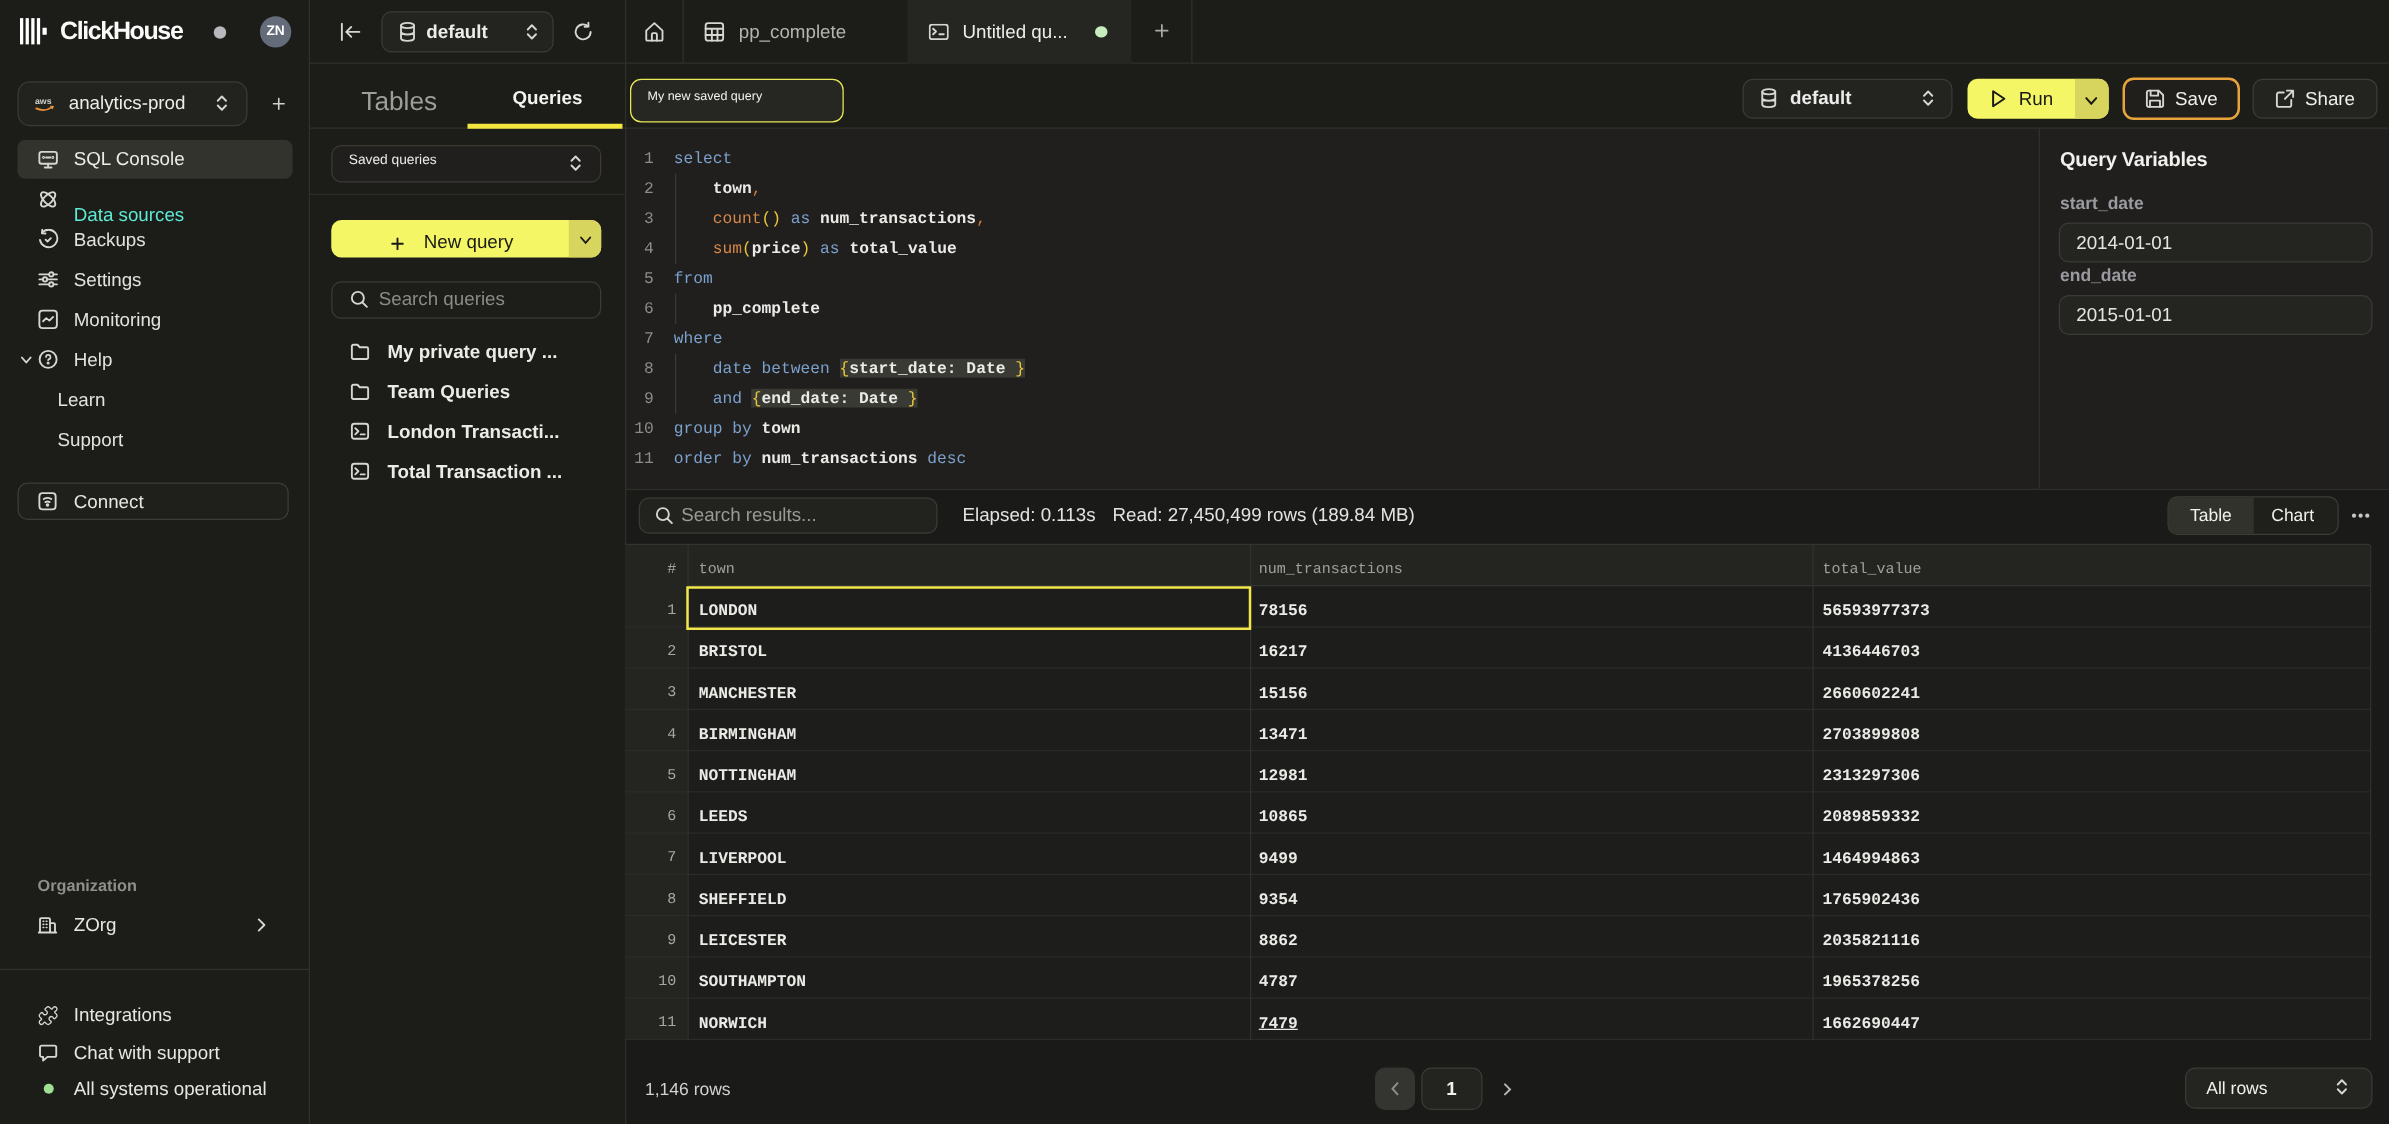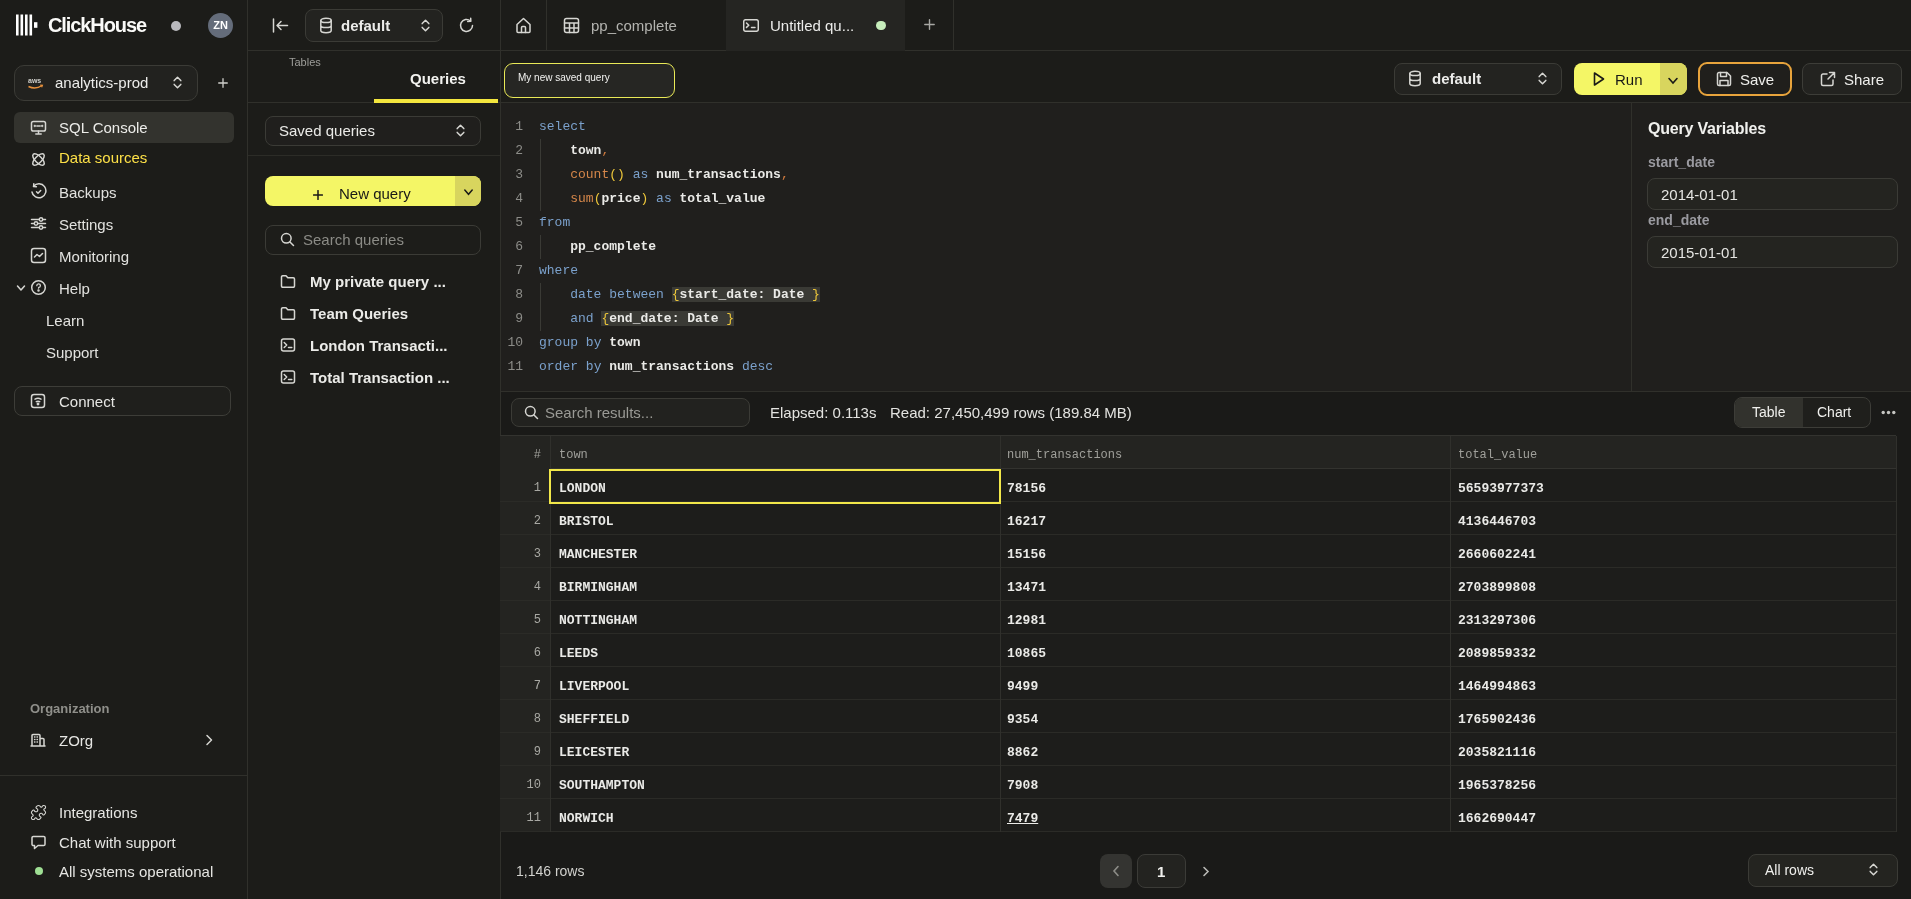--- a/index.html
+++ b/index.html
@@ -67,21 +67,21 @@
       <circle cx="4.8" cy="7" r="0.4"></circle>
       <circle cx="12.2" cy="7" r="0.4"></circle>
       <path d="M6.8 7 H10.2 M8.5 12 V13.8 M5.8 15 H11.2"></path>
     </svg>
 <div class="abs" style="left:59px;top:119px;font-size:15px;color:#ecece9;">SQL Console</div>
 
 <svg class="abs ico" style="left:30px;top:151px;" width="17" height="17" viewBox="0 0 17 17" stroke-width="1.2">
       <ellipse cx="8.5" cy="8.5" rx="7.4" ry="3.3" transform="rotate(-45 8.5 8.5)"></ellipse>
       <ellipse cx="8.5" cy="8.5" rx="7.4" ry="3.3" transform="rotate(45 8.5 8.5)"></ellipse>
     </svg>
-<div class="abs" style="left:59px;top:149px;font-size:15px;color:#fde047;">Data sources</div>
+<div class="abs" style="left:59px;top:164px;font-size:15px;color:#5eead4;">Data sources</div>
 
 <svg class="abs ico" style="left:30px;top:183px;" width="17" height="17" viewBox="0 0 17 17">
       <path d="M3.6 3.2 A7 7 0 1 1 2 9"></path>
       <path d="M3.8 0.8 L3.6 3.6 L6.4 3.8"></path>
       <path d="M6.5 8.7 L8 10.2 L10.7 7.5"></path>
     </svg>
 <div class="abs" style="left:59px;top:183.5px;font-size:15px;color:#e2e2df;">Backups</div>
 
 <svg class="abs ico" style="left:30px;top:215px;" width="17" height="17" viewBox="0 0 17 17">
       <path d="M1.5 4.5 H9 M13 4.5 H15.5 M1.5 8.5 H4 M8 8.5 H15.5 M1.5 12.5 H9 M13 12.5 H15.5"></path>
@@ -182,21 +182,21 @@
       <path d="M3.5 4 L5.8 6.2 L3.5 8.4 M8.5 8.4 H12"></path>
     </svg>
 <div class="abs" style="left:770px;top:17px;font-size:15px;color:#ececea;">Untitled qu...</div>
 <div class="abs" style="left:876px;top:20.5px;width:9.5px;height:9.5px;border-radius:50%;background:#c6edbb;"></div>
 <div class="abs" style="left:953px;top:0;width:1px;height:51px;background:#30302b;"></div>
 <svg class="abs" style="left:924px;top:19px;" width="11" height="11" viewBox="0 0 11 11">
       <path d="M5.5 0.8 V10.2 M0.8 5.5 H10.2" stroke="#a8a8a4" stroke-width="1.4" stroke-linecap="round" fill="none"></path>
     </svg>
 
 <div class="abs" style="left:248px;top:51px;width:1663px;height:52px;border-bottom:1px solid #30302b;"></div>
-<div class="abs" style="left:289px;top:56px;font-size:11px;color:#9d9d99;">Tables</div>
+<div class="abs" style="left:289px;top:70px;font-size:21px;color:#9d9d99;">Tables</div>
 <div class="abs" style="left:410px;top:70px;font-size:15px;font-weight:700;color:#f2f2ef;">Queries</div>
 <div class="abs" style="left:374px;top:98.5px;width:124px;height:4px;background:#f3e63e;"></div>
 <div class="abs" style="left:500px;top:51px;width:1px;height:848px;background:#30302b;"></div>
 
 <div class="abs" style="left:504px;top:63px;width:171px;height:35px;border:1.5px solid #e9e957;border-radius:9px;background:#262623;"></div>
 <div class="abs" style="left:518px;top:72px;font-size:10px;color:#f2f2f0;">My new saved query</div>
 
 <div class="abs brd" style="left:1394px;top:63px;width:168px;height:32px;background:#232320;"></div>
 <svg class="abs ico" style="left:1408px;top:70px;" width="14" height="17" viewBox="0 0 14 17">
       <ellipse cx="7" cy="3.4" rx="5.2" ry="2.1"></ellipse>
@@ -226,21 +226,21 @@
 <div class="abs" style="left:1740px;top:71px;font-size:15px;font-weight:500;color:#efefec;">Save</div>
 
 <div class="abs" style="left:1802px;top:63px;width:100px;height:32px;border:1px solid #3d3d38;border-radius:8px;background:#232320;"></div>
 <svg class="abs ico" style="left:1820px;top:71px;" width="16" height="16" viewBox="0 0 16 16">
       <path d="M13 9 V13 A1.5 1.5 0 0 1 11.5 14.5 H3 A1.5 1.5 0 0 1 1.5 13 V4.5 A1.5 1.5 0 0 1 3 3 H7"></path>
       <path d="M9.5 1.5 H14.5 V6.5 M14.3 1.7 L8 8"></path>
     </svg>
 <div class="abs" style="left:1844px;top:71px;font-size:15px;font-weight:500;color:#efefec;">Share</div>
 
 <div class="abs brd" style="left:265px;top:116px;width:216px;height:30px;background:#201f1d;"></div>
-<div class="abs" style="left:279px;top:122px;font-size:15px;color:#eaeae7;">Saved queries</div>
+<div class="abs" style="left:279px;top:122px;font-size:11px;color:#eaeae7;">Saved queries</div>
 <svg class="abs ico" style="left:455px;top:124px;" width="11" height="13" viewBox="0 0 11 13" stroke-width="1.3">
       <path d="M2.2 4.6 L5.5 1.2 L8.8 4.6 M2.2 8.4 L5.5 11.8 L8.8 8.4"></path>
     </svg>
 <div class="abs" style="left:248px;top:155px;width:252px;height:1px;background:#2c2c27;"></div>
 
 <div class="abs" style="left:265px;top:176px;width:216px;height:30px;border-radius:8px;background:#f4f666;overflow:hidden;">
   <div style="position:absolute;right:0;top:0;width:26px;height:30px;background:#d8d55e;"></div>
 </div>
 <svg class="abs" style="left:313px;top:190px;" width="10" height="10" viewBox="0 0 10 10">
       <path d="M5 0.6 V9.4 M0.6 5 H9.4" stroke="#1a1a17" stroke-width="1.5" stroke-linecap="round"></path>
@@ -375,21 +375,21 @@
 <div class="abs" style="left:507px;top:277px;font-weight:700;color:#eaeae7;">9354</div>
 <div class="abs" style="left:958px;top:277px;font-weight:700;color:#eaeae7;">1765902436</div>
 <div class="abs" style="left:0;top:298px;width:1396px;height:33px;border-bottom:1px solid #2b2b27;"></div>
 <div class="abs" style="left:0;top:310px;width:41px;text-align:right;color:#a8a8a3;font-size:12px;">9</div>
 <div class="abs" style="left:59px;top:310px;font-weight:700;color:#eaeae7;">LEICESTER</div>
 <div class="abs" style="left:507px;top:310px;font-weight:700;color:#eaeae7;text-align:right;">8862</div>
 <div class="abs" style="left:958px;top:310px;font-weight:700;color:#eaeae7;">2035821116</div>
 <div class="abs" style="left:0;top:331px;width:1396px;height:33px;border-bottom:1px solid #2b2b27;"></div>
 <div class="abs" style="left:0;top:343px;width:41px;text-align:right;color:#a8a8a3;font-size:12px;">10</div>
 <div class="abs" style="left:59px;top:343px;font-weight:700;color:#eaeae7;">SOUTHAMPTON</div>
-<div class="abs" style="left:507px;top:343px;font-weight:700;color:#eaeae7;">7908</div>
+<div class="abs" style="left:507px;top:343px;font-weight:700;color:#eaeae7;">4787</div>
 <div class="abs" style="left:958px;top:343px;font-weight:700;color:#eaeae7;">1965378256</div>
 <div class="abs" style="left:0;top:364px;width:1396px;height:33px;border-bottom:1px solid #2b2b27;"></div>
 <div class="abs" style="left:0;top:376px;width:41px;text-align:right;color:#a8a8a3;font-size:12px;">11</div>
 <div class="abs" style="left:59px;top:376px;font-weight:700;color:#eaeae7;">NORWICH</div>
 <div class="abs" style="left:507px;top:376px;font-weight:700;color:#eaeae7;text-decoration:underline;">7479</div>
 <div class="abs" style="left:958px;top:376px;font-weight:700;color:#eaeae7;">1662690447</div>
 <div class="abs" style="left:50px;top:1px;width:1px;height:396px;background:#30302c;"></div>
 <div class="abs" style="left:500px;top:1px;width:1px;height:396px;background:#30302c;"></div>
 <div class="abs" style="left:950px;top:1px;width:1px;height:396px;background:#30302c;"></div>
 <div class="abs" style="left:1396px;top:1px;width:1px;height:396px;background:#30302c;"></div>

